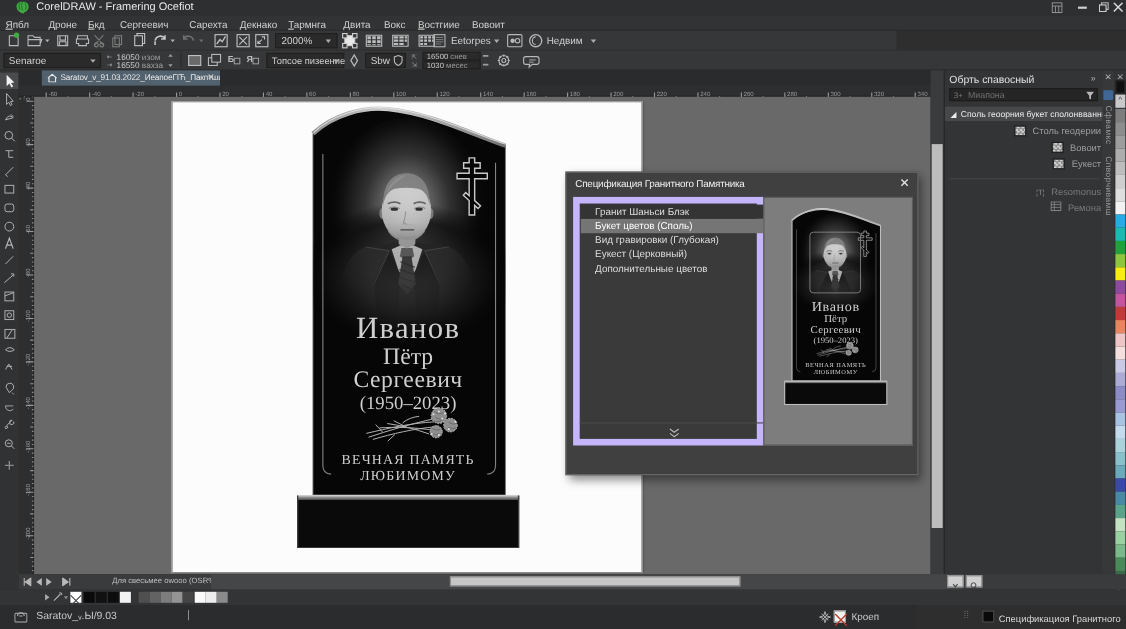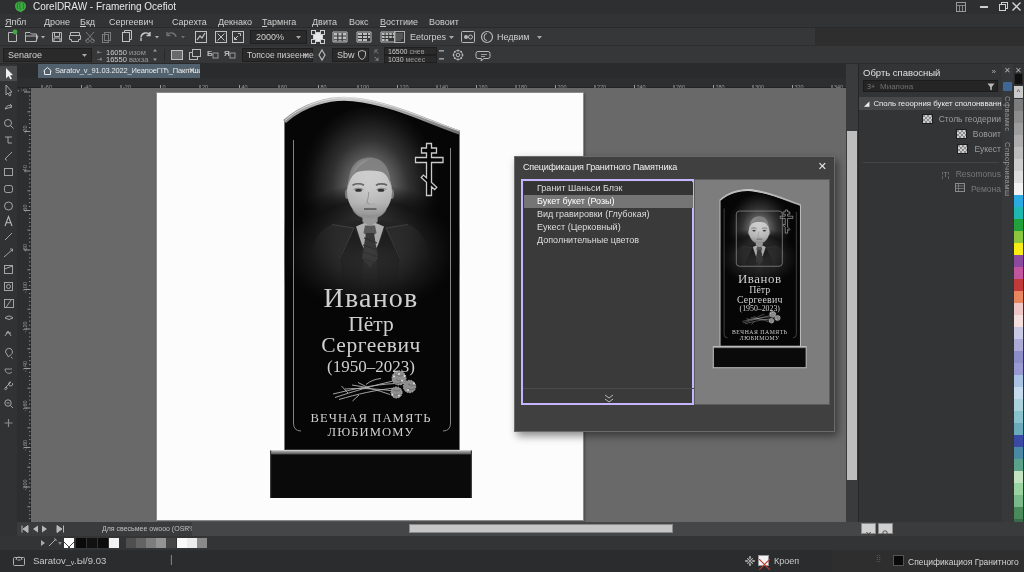--- a/index.html
+++ b/index.html
@@ -24,21 +24,21 @@
   #rulerV { left:22px; top:88px; width:9px; height:434px; background:#2d2e2f; border-right:1px solid #232323; }
   #canvas { left:31px; top:88px; width:815px; height:434px; background:#696969; }
   #page { position:absolute; left:125px; top:4px; width:428px; height:429px; background:#fcfcfc; box-shadow:1px 1px 2px #4a4a4a; border:1px solid #8a8a8a; }
   #vscroll { left:846px; top:64px; width:12px; height:458px; background:#3a3b3c; }
   #vthumb { position:absolute; left:1px; top:67px; width:10px; height:349px; background:#bdbdbd; }
 
   
   #dialog { left:514px; top:156px; width:321px; height:276px; background:#404041; border:1px solid #6a6a6a; box-shadow:3px 4px 8px rgba(0,0,0,.45); }
   #dlg-title { position:absolute; left:8px; top:5px; color:#f0f0f0; font-size:9px; letter-spacing:-0.2px;text-align:right; }
   #dlg-x { position:absolute; right:7px; top:3px; color:#e8e8e8; font-size:11px; }
-  #dlg-list { position:absolute; left:6px; top:22px; width:173px; height:226px; background:#3a3a3b; border:2px solid #c4b5fd; }
+  #dlg-list { position:absolute; left:6px; top:22px; width:173px; height:226px; background:#3a3a3b; border:6px solid #c4b5fd; }
   .dlg-row { position:absolute; left:1px; width:169px; height:13px; color:#dedede; font-size:9px; line-height:13px; padding-left:13px; }
   #dlg-prev { position:absolute; left:179px; top:22px; width:136px; height:226px; background:#7d7d7d; border:1px solid #5c5c5c; }
 
   
   #docker { left:858px; top:64px; width:144px; height:458px; background:#333435; border-left:1px solid #262626; }
   #tabstrip { left:1002px; top:64px; width:11px; height:458px; background:#37383a; }
   #colorstrip { left:1013px; top:64px; width:11px; height:458px; background:#333435; }
 
   
   .drow { position:absolute; left:16px; width:126px; height:13px; color:#9d9d9d; font-size:8.5px; line-height:12px; white-space:nowrap; overflow:hidden;text-align:right; }
@@ -825,21 +825,21 @@
     <div style="position:absolute;left:1px;top:431px;width:9px;height:12px;background:#7ab98a"></div>
     <div style="position:absolute;left:1px;top:443px;width:9px;height:12px;background:#4a8a5a"></div>
     <div style="position:absolute;left:2px;top:469px;color:#999;font-size:7px">»</div>
   </div>
 
   <div id="dialog" class="abs">
     <div id="dlg-title">Спецификация Гранитного Памятника</div>
     <div id="dlg-x">✕</div>
     <div id="dlg-list">
       <div class="dlg-row" style="top:1px;background:#343435;">Гранит Шаньси Блэк</div>
-      <div class="dlg-row" style="top:14px;background:#757575;color:#fff;">Букет букет (Розы)</div>
+      <div class="dlg-row" style="top:14px;background:#757575;color:#fff;">Букет цветов (Споль)</div>
       <div class="dlg-row" style="top:27px;">Вид гравировки (Глубокая)</div>
       <div class="dlg-row" style="top:40px;">Еукест (Церковный)</div>
       <div class="dlg-row" style="top:53px;">Дополнительные цветов</div>
       <div style="position:absolute;left:0;bottom:0;width:171px;height:15px;border-top:1px solid #4a4a4a;text-align:center;">
         <svg width="10" height="9" viewBox="0 0 10 9" style="margin-top:3px">
             <path d="M1,1 L5,4 L9,1 M1,5 L5,8 L9,5" stroke="#b8b8b8" fill="none"></path>
           </svg>
       </div>
     </div>
     <div id="dlg-prev">

